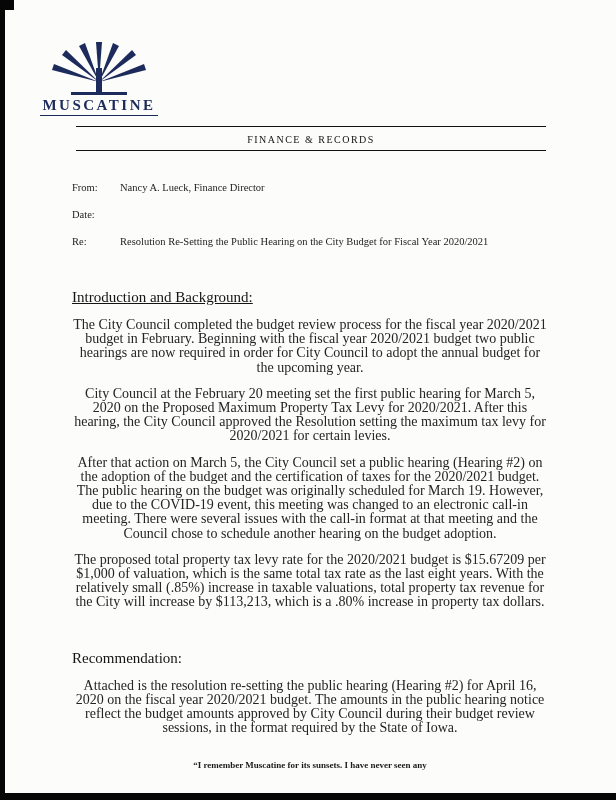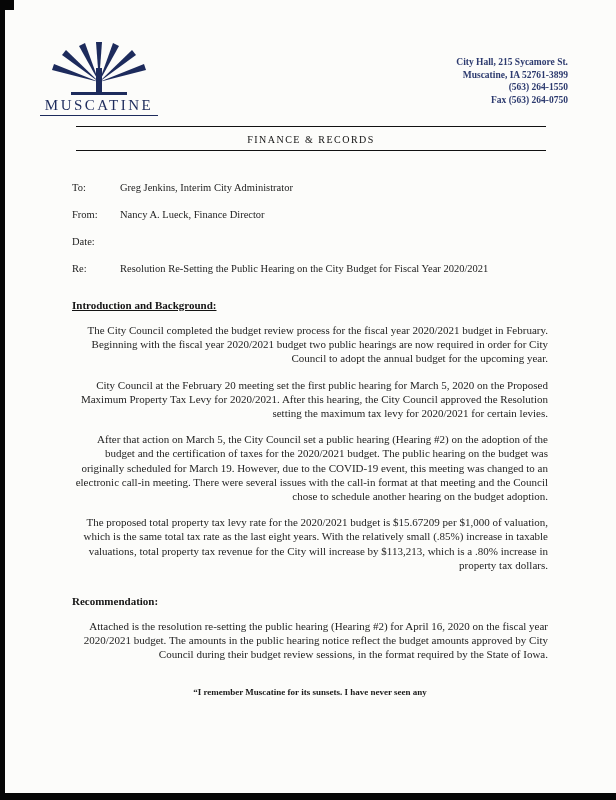--- a/index.html
+++ b/index.html
@@ -33,21 +33,21 @@
   .letterhead {
     display:flex; justify-content:space-between; align-items:flex-start;
     padding:4px 10px 0 0;
   }
   .logo-block { text-align:center; width:118px; margin-left:-2px; }
   .logo-art { display:block; margin:0 auto; }
   .logo-word {
     font-size:15px; letter-spacing:2.5px; color:#1d2b5c;
     border-bottom:1.5px solid #1d2b5c;
     padding-bottom:1px; margin-top:1px;
-    font-weight:normal;
+    font-weight:bold;
   }
   .address {
     text-align:right; color:#2c3a6e; font-weight:bold;
     font-size:9.5px; line-height:12.5px; margin-top:18px;
   }
 
   
   .dept-bar {
     margin:10px 32px 0 34px;
     border-top:1.5px solid #111;
@@ -64,26 +64,26 @@
   .memo-title {
     margin-top:52px;
     font-size:16px; font-weight:bold; letter-spacing:1.5px; color:#151515;
   }
   .fields { margin-top:30px; }
   .field-row { display:flex; margin-bottom:13px; font-size:10.5px; line-height:14px; }
   .field-label { width:48px; flex:0 0 48px; }
   .field-value { flex:1; }
 
   .section-heading {
-    margin-top:23px; font-size:11px; font-weight:bold; color:#141414;
+    margin-top:40px; font-size:15px; font-weight:normal; color:#141414;
   }
   .underlined { text-decoration:underline; }
   .body-par {
-    margin-top:12px; font-size:11px; line-height:14.2px; color:#242424;
-    text-align:right;
+    margin-top:12px; font-size:14px; line-height:14.2px; color:#242424;
+    text-align:center;
   }
 
   
   .quote {
     margin-top:24px; text-align:center;
     font-size:9px; font-weight:bold; line-height:13px; color:#1b1b1b;
   }
 </style>
 </head>
 <body>
@@ -103,39 +103,29 @@
           <polygon points="50,44 13,17 17,12"></polygon>
           <polygon points="50,44 83,12 87,17"></polygon>
           <polygon points="50,44 3,32 5,26"></polygon>
           <polygon points="50,44 95,26 97,32"></polygon>
           <polygon points="47,30 47,56 53,56 53,30"></polygon>
           <rect x="22" y="54" width="56" height="3"></rect>
         </g>
       </svg>
       <div class="logo-word">MUSCATINE</div>
     </div>
-    <div class="address">
-      <div>City Hall, 215 Sycamore St.</div>
-      <div>Muscatine, IA 52761-3899</div>
-      <div>(563) 264-1550</div>
-      <div>Fax (563) 264-0750</div>
-    </div>
   </div>
 
   <div class="dept-bar">
     <span>FINANCE &amp; RECORDS</span>
   </div>
 
   <div class="content">
 
     <div class="fields">
-      <div class="field-row">
-        <span class="field-label">To:</span>
-        <span class="field-value">Greg Jenkins, Interim City Administrator</span>
-      </div>
       <div class="field-row">
         <span class="field-label">From:</span>
         <span class="field-value">Nancy A. Lueck, Finance Director</span>
       </div>
       <div class="field-row">
         <span class="field-label">Date:</span>
       </div>
       <div class="field-row">
         <span class="field-label">Re:</span>
         <span class="field-value">Resolution Re-Setting the Public Hearing on the City Budget for Fiscal Year 2020/2021</span>

